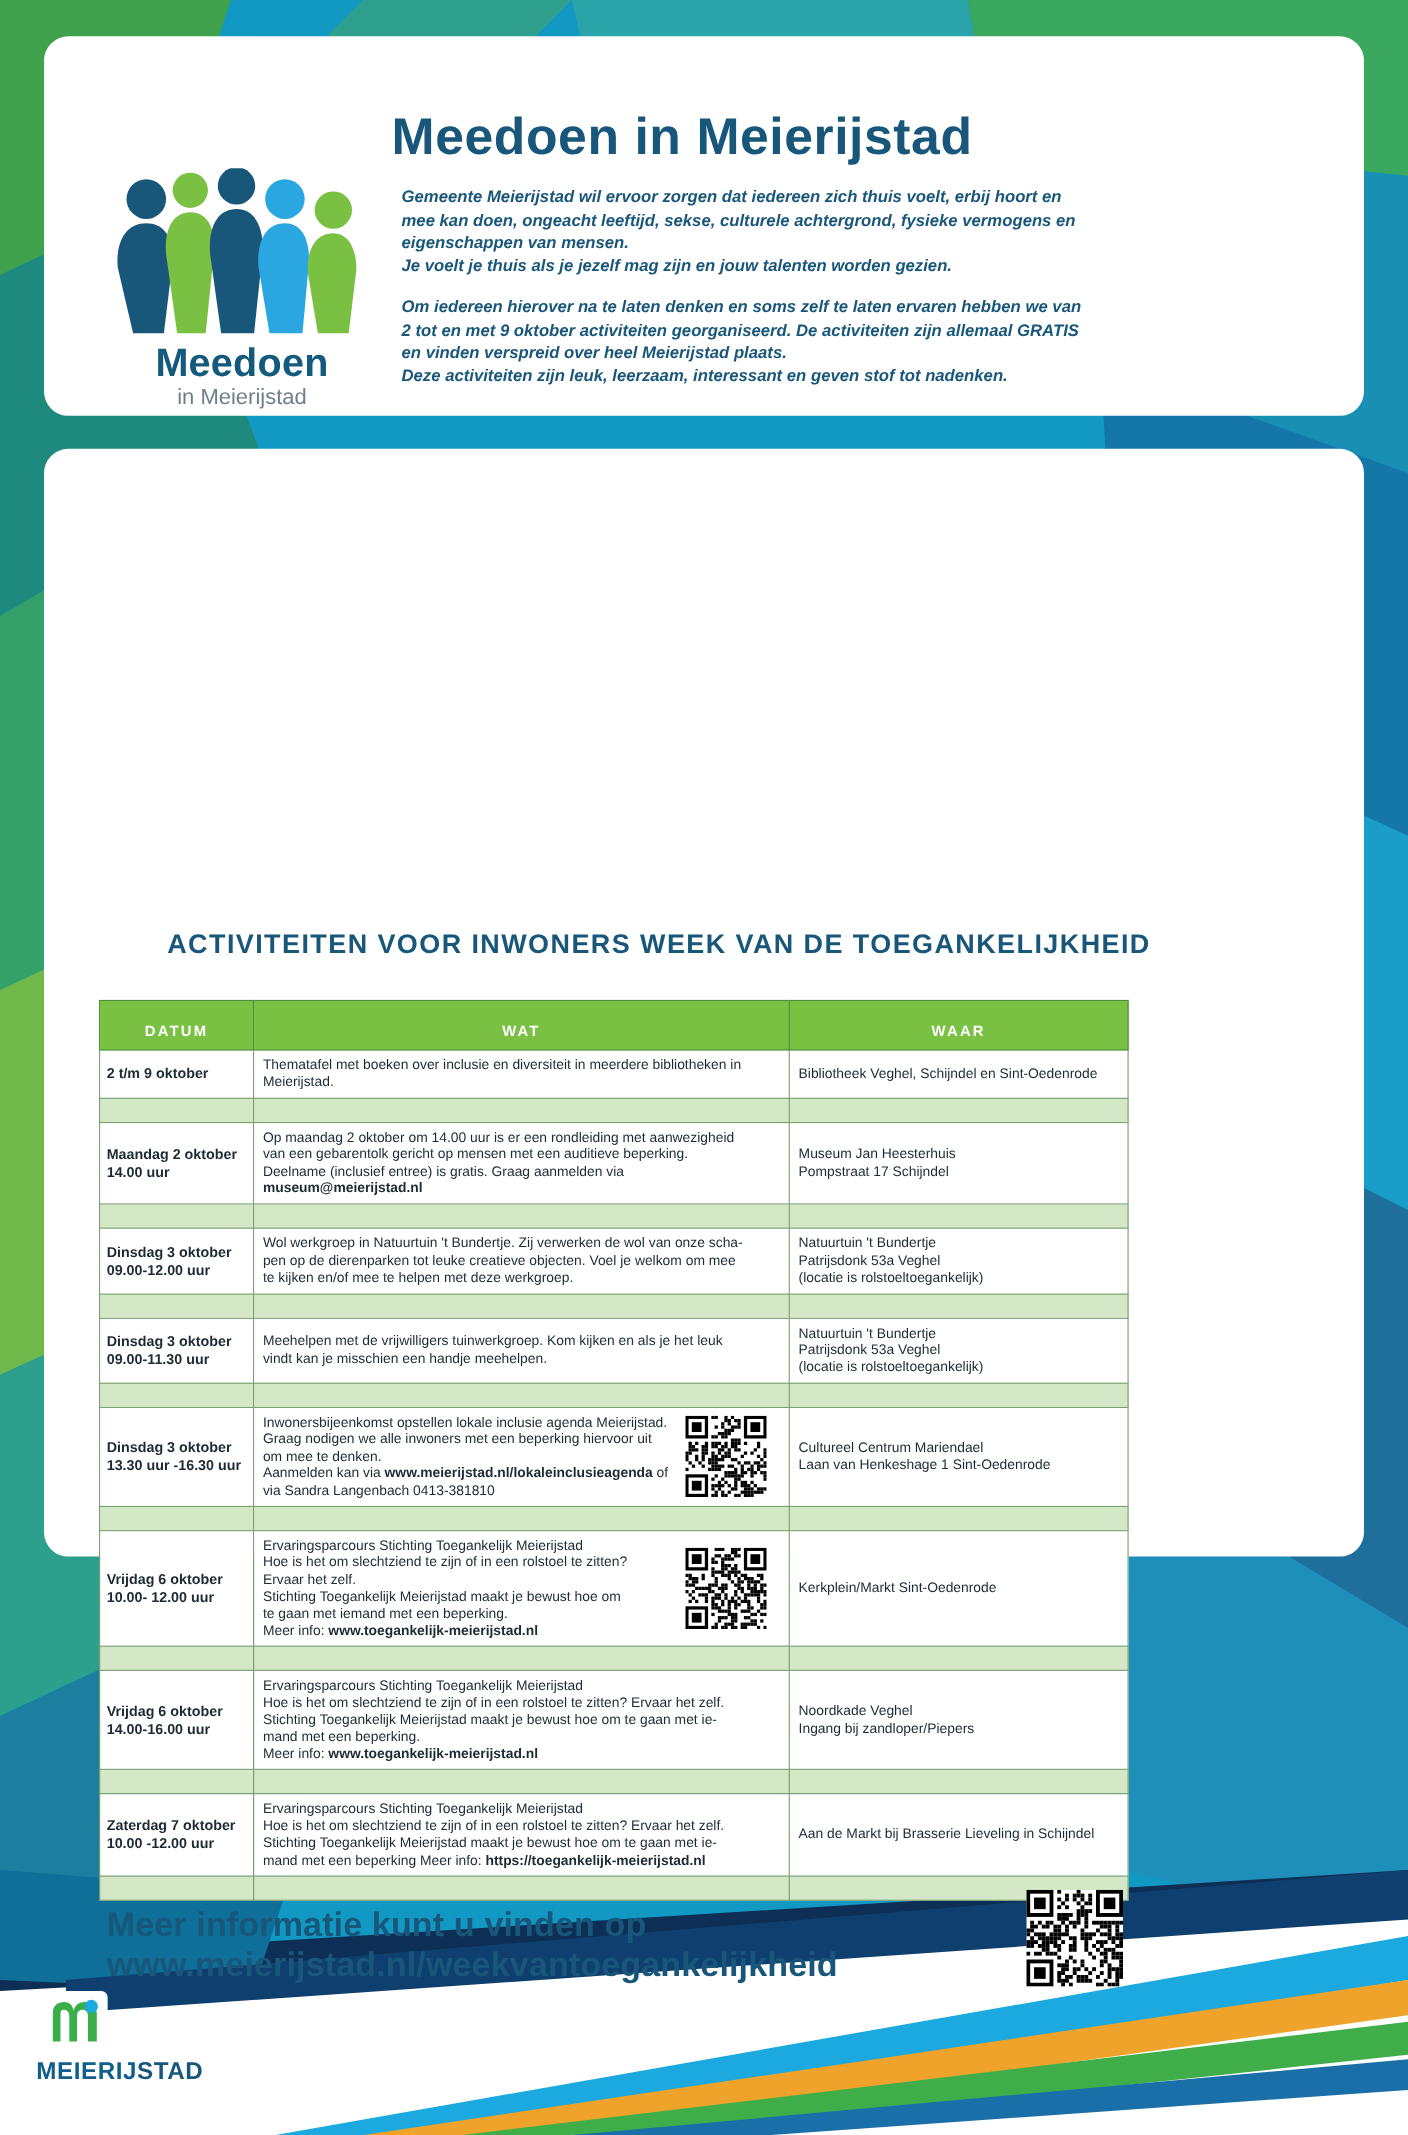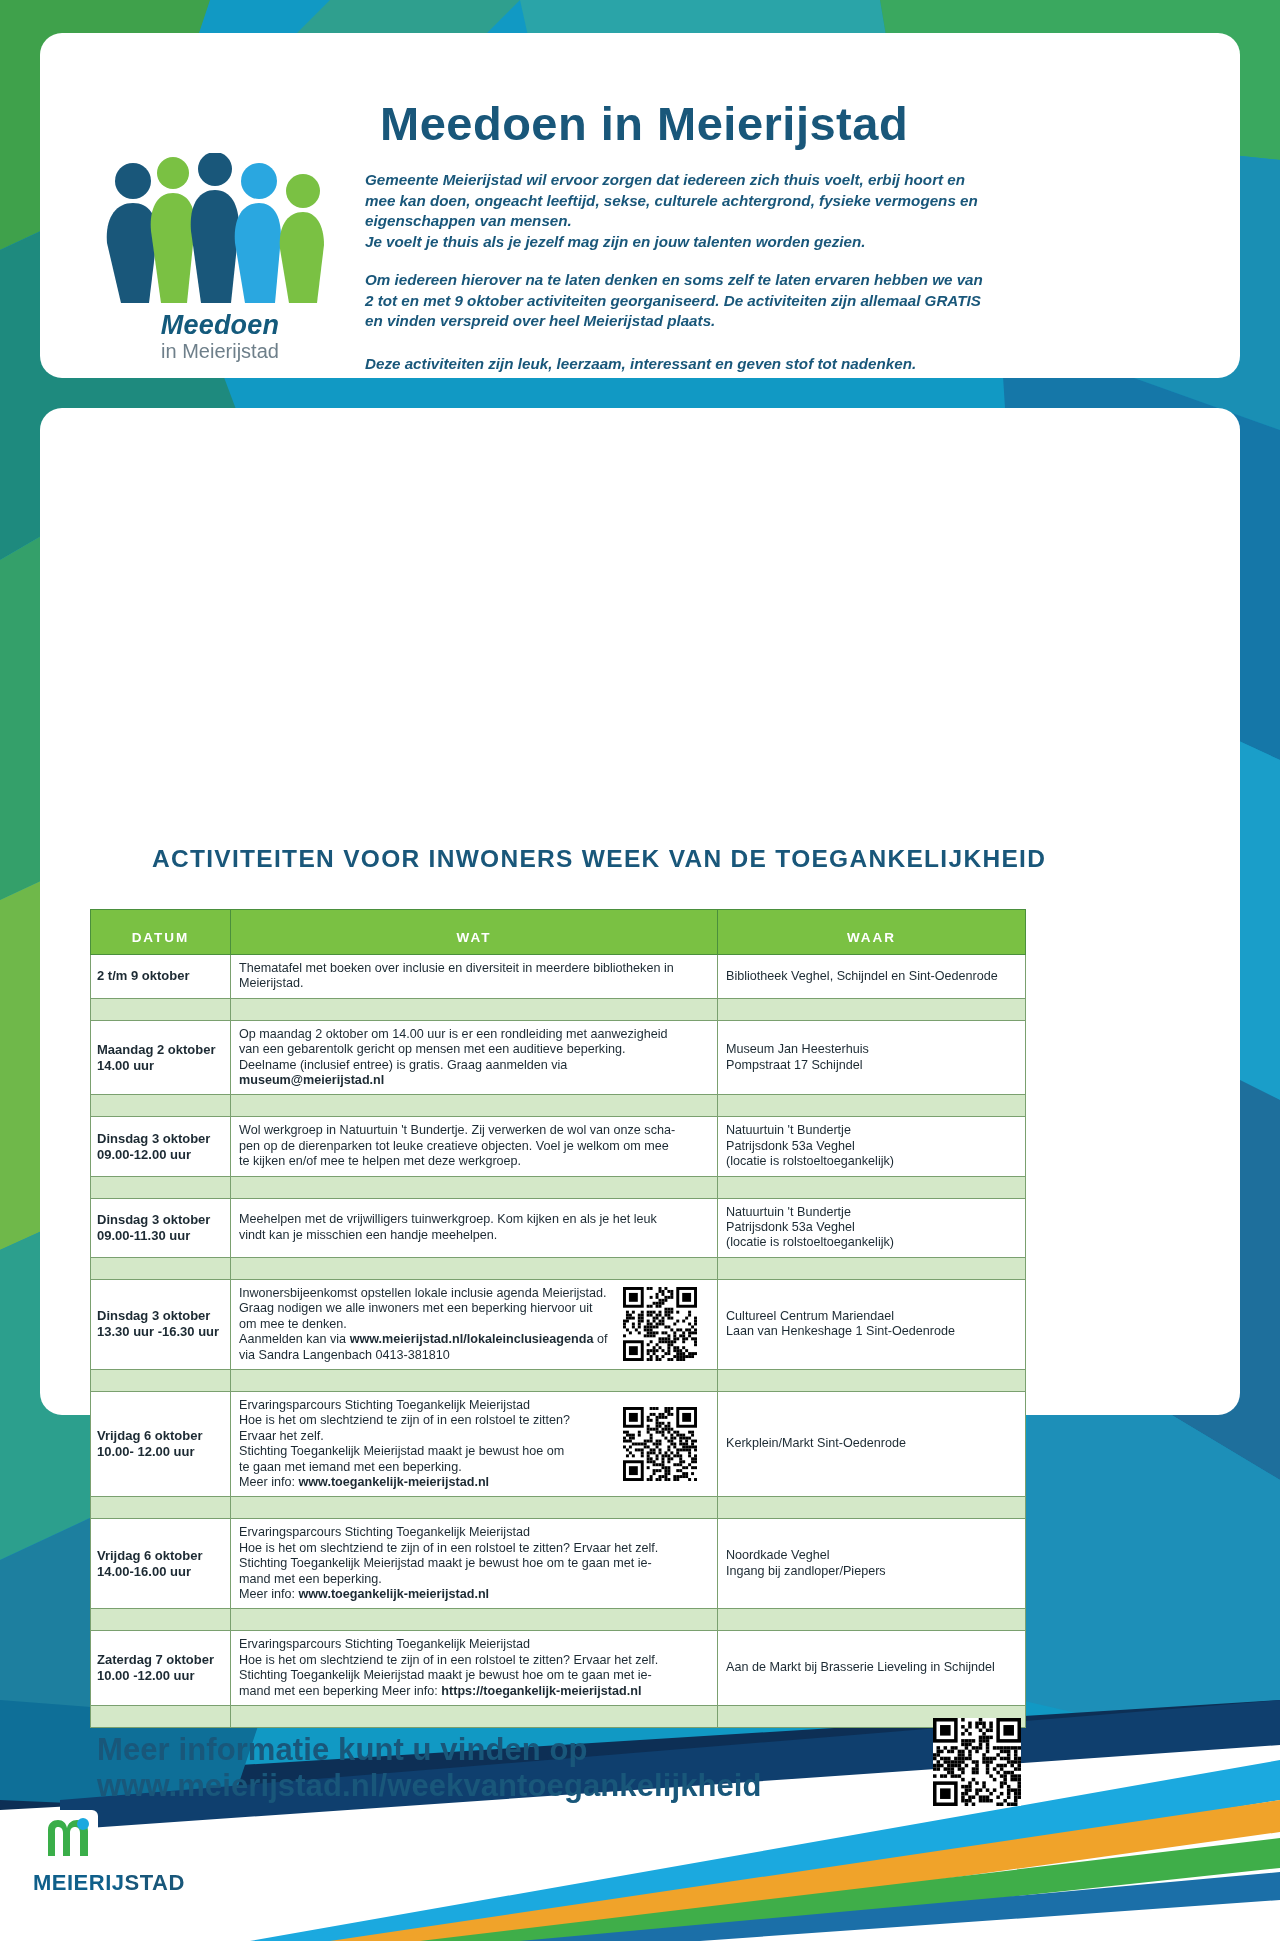--- a/index.html
+++ b/index.html
@@ -26,41 +26,41 @@
     border-radius:22px;
   }
   #header-card { left:40px; top:33px; width:1200px; height:345px; }
   #main-card   { left:40px; top:408px; width:1200px; height:1007px; }
 
   
   #logo-block { position:absolute; left:55px; top:120px; width:250px; height:210px; }
   #logo-mark  { position:absolute; left:0; top:0; width:250px; height:155px; }
   #logo-word  { position:absolute; left:0; top:158px; width:250px; text-align:center; }
   #logo-word .l1 {
-    display:block; font-size:27px; font-weight:bold; color:#145a7c;
-    letter-spacing:.2px; line-height:1.05;font-style:italic;
+    display:block; font-size:36px; font-weight:bold; color:#145a7c;
+    letter-spacing:.2px; line-height:1.05;
   }
   #logo-word .l2 {
     display:block; font-size:20px; color:#6e7f8a; line-height:1.2;
   }
 
   
   #poster-title {
-    position:absolute; left:340px; top:65px; width:880px;
+    position:absolute; left:316px; top:65px; width:880px;
     font-size:47px; font-weight:bold; color:#19577a;
     letter-spacing:.5px; line-height:1.1;
   }
   .intro {
     position:absolute; left:325px; width:660px;
     font-size:15.2px; line-height:20.5px; font-style:italic; font-weight:bold;
     color:#19577a;
   }
   #intro-1 { top:137px; }
   #intro-2 { top:237px; }
-  #intro-3 { top:321px; }
+  #intro-3 { top:299px; }
   #intro-4 { top:345px; }
   .intro p { margin:0; }
 
   
   #section-title {
     position:absolute; left:112px; top:437px; width:1060px;
     font-size:24.5px; font-weight:bold; color:#19577a;
     letter-spacing:1.3px;
   }
 

